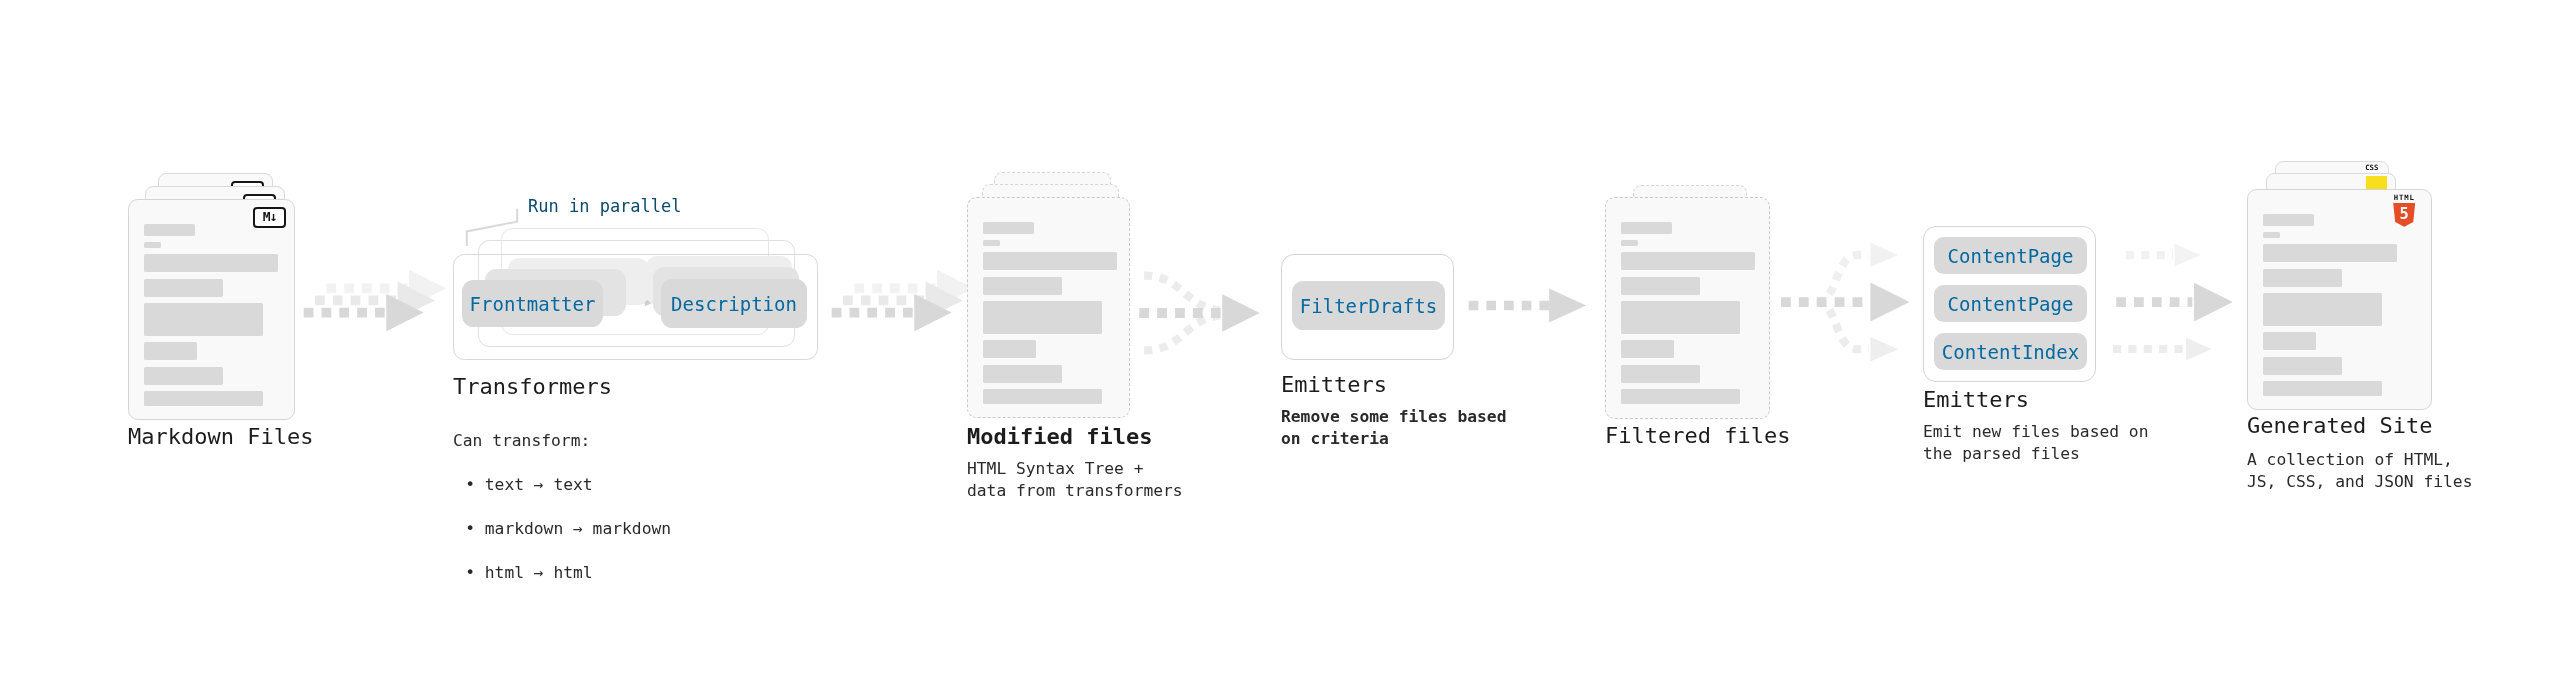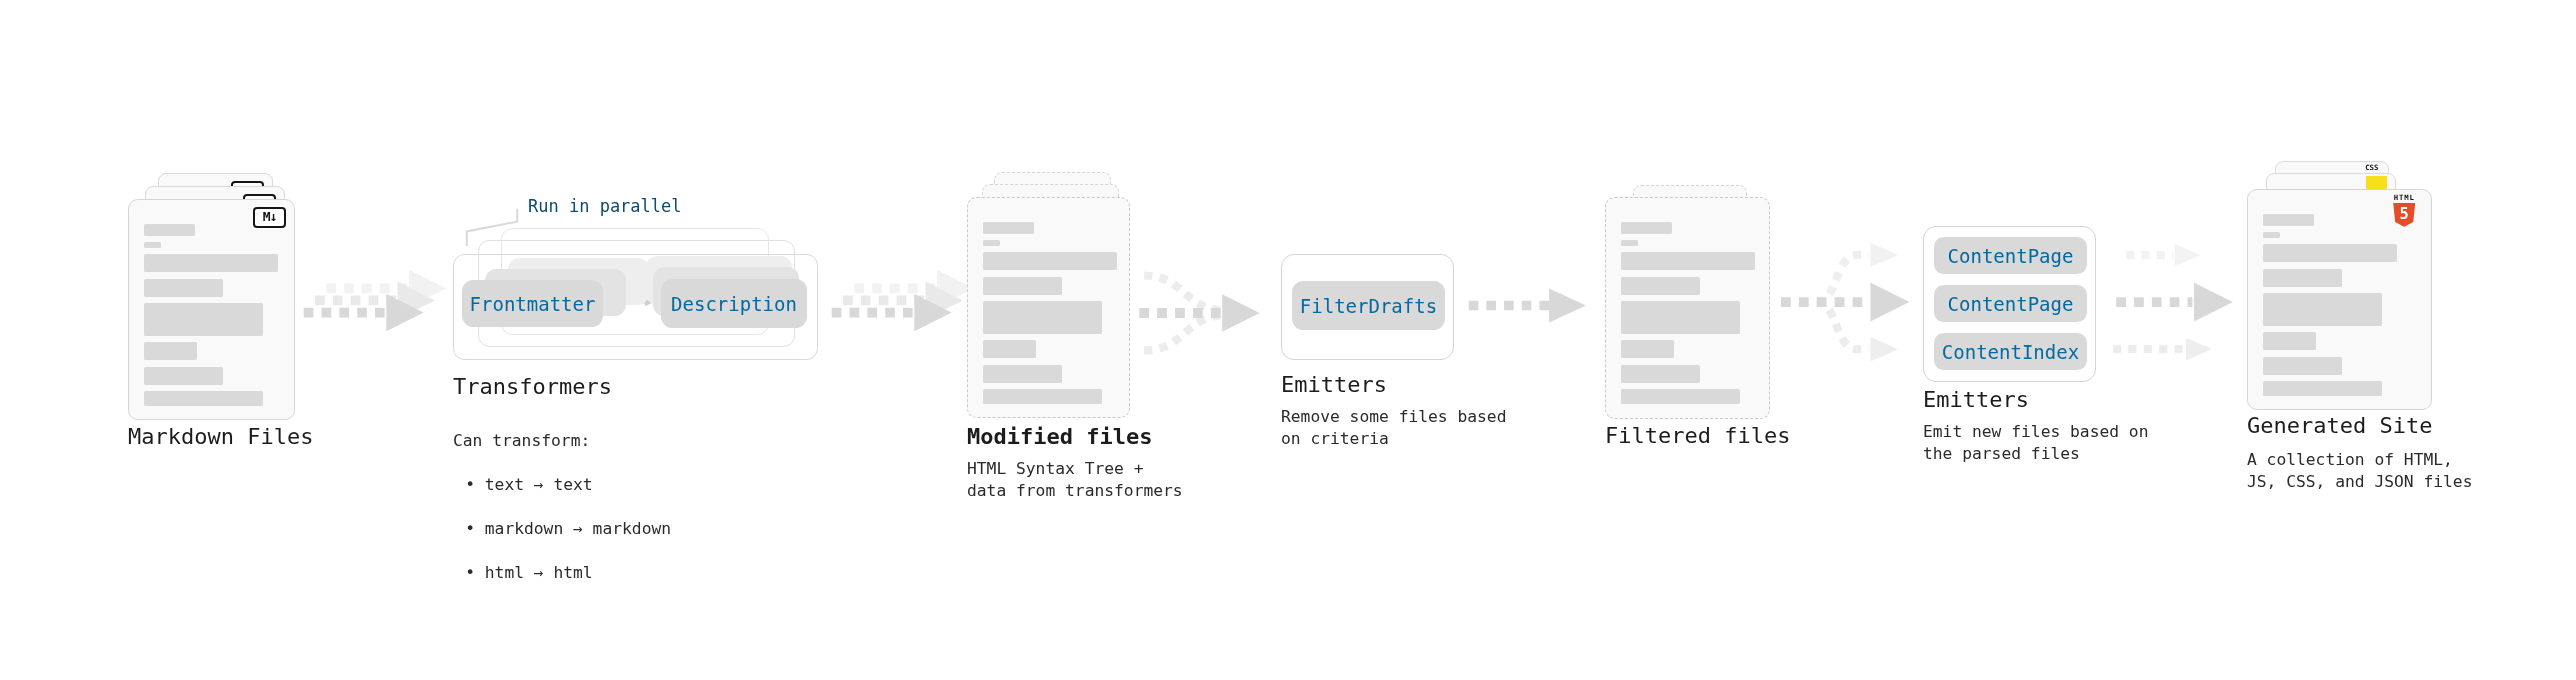--- a/index.html
+++ b/index.html
@@ -170,21 +170,21 @@
   <svg class="abs" style="left:1136px;top:264px;" width="140" height="98" viewBox="0 0 172 120">
     <path d="M10,14 C58,14 58,52 104,57" fill="none" stroke="#ececec" stroke-width="10" stroke-dasharray="10 9"></path>
     <path d="M10,106 C58,106 58,68 104,63" fill="none" stroke="#ececec" stroke-width="10" stroke-dasharray="10 9"></path>
     <line x1="4" y1="60" x2="104" y2="60" stroke="#d8d8d8" stroke-width="12" stroke-dasharray="12 10"></line>
     <polygon points="106,37 106,83 152,60" fill="#d8d8d8"></polygon>
   </svg>
 
   <div class="panel" style="left:1281px;top:254px;width:173px;height:106px;"></div>
   <div class="pill" style="left:1292px;top:281px;width:153px;height:49px;">FilterDrafts</div>
   <h2 class="title" style="left:1281px;top:372px;">Emitters</h2>
-  <p class="sub" style="left:1281px;top:406px;">Remove some files based
+  <p class="sub" style="left:1281px;top:406px;font-weight:bold;">Remove some files based
 on criteria</p>
 
   <svg class="abs" style="left:1468px;top:287px;" width="122" height="37" viewBox="0 0 150 46">
     <line x1="0" y1="23" x2="100" y2="23" stroke="#d8d8d8" stroke-width="12" stroke-dasharray="12 10"></line>
     <polygon points="100,2 100,44 146,23" fill="#d8d8d8"></polygon>
   </svg>
 
   <div class="doc dashed ghost" style="left:1633px;top:185px;width:114px;height:203px;"></div>
   <div class="doc dashed" style="left:1605px;top:197px;width:165px;height:222px;">
     <div class="bars">

